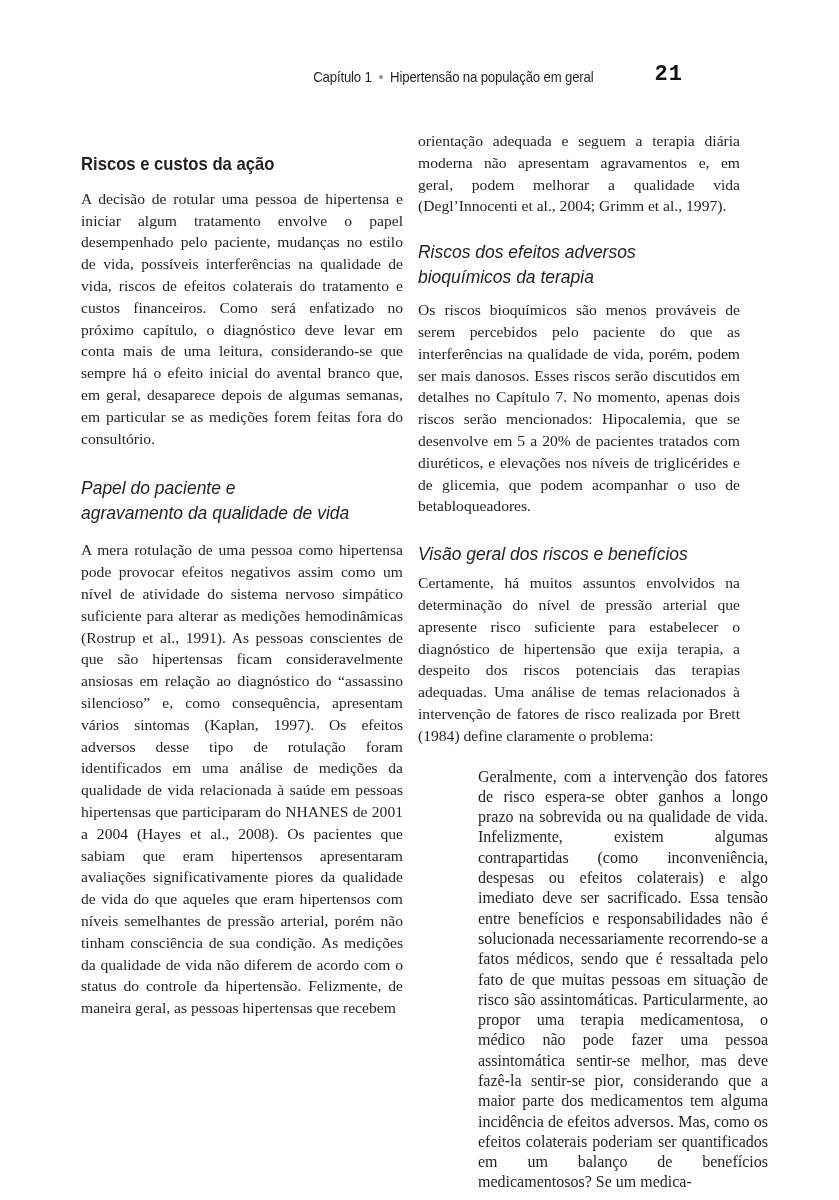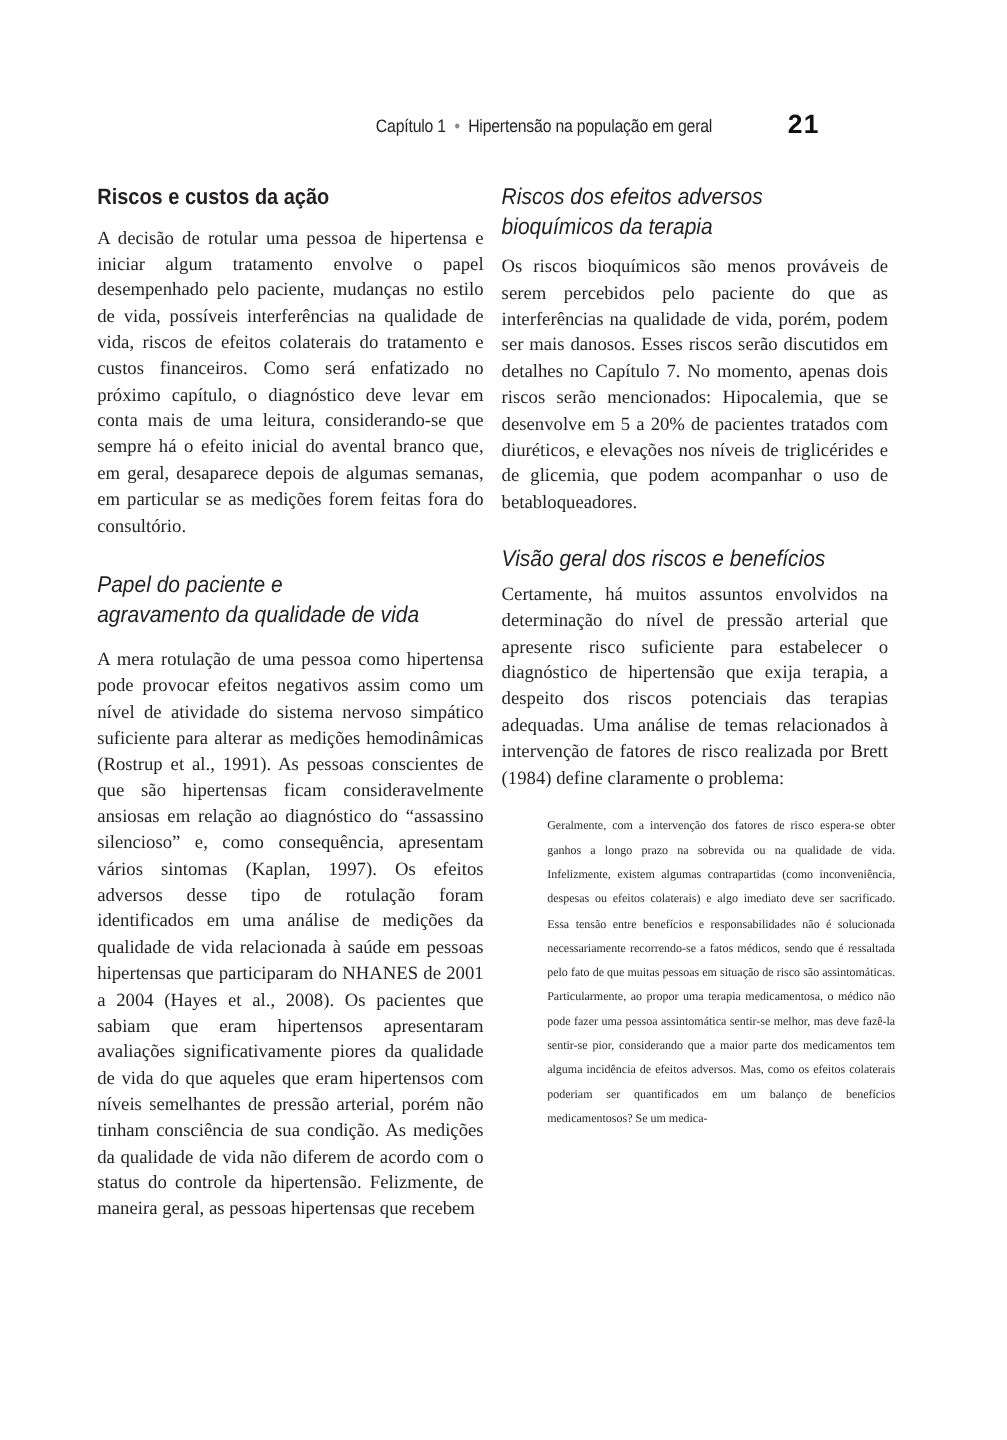--- a/index.html
+++ b/index.html
@@ -1,28 +1,28 @@
 <!DOCTYPE html>
 <html><head>
   <meta charset="utf-8">
   <style>
     html, body { margin: 0; padding: 0; background: #ffffff; }
     body { width: 839px; height: 1200px; position: relative; overflow: hidden; color: #231f20; }
-    .header { position: absolute; top: 93px; left: 0; width: 773px; height: 28px; text-align: center; }
+    .header { position: absolute; top: 64px; left: 0; width: 773px; height: 28px; text-align: center; }
     .running-head { position: absolute; right: 180px; top: 4px; font-family: "Liberation Sans", sans-serif; font-size: 15px; letter-spacing: -0.2px; transform: scaleX(0.88); transform-origin: right center; white-space: nowrap; color: #231f20; }
     .running-head .bullet { color: #8a8a8a; padding: 0 4px; }
-    .page-number { position: absolute; right: 90px; top: -2px; font-family: Liberation Sans, sans-serif; font-weight: bold; font-size: 22px; color: #111; letter-spacing: 1px; }
+    .page-number { position: absolute; right: 90px; top: -2px; font-family: Liberation Mono, monospace; font-weight: bold; font-size: 22px; color: #111; letter-spacing: 1px; }
     .col { position: absolute; top: 130px; width: 322px; font-family: "Liberation Serif", serif; font-size: 15.6px; line-height: 21.8px; text-align: justify; color: #231f20; }
     .col-left { left: 81px; }
     .col-right { left: 418px; }
     p { margin: 0; hyphens: auto; }
     h2 { font-family: "Liberation Sans", sans-serif; margin: 0; color: #231f20; }
     h2.bold { font-weight: bold; font-size: 18.5px; transform: scaleX(0.9); transform-origin: left center; white-space: nowrap; }
     h2.ital { font-weight: normal; font-style: italic; font-size: 19px; line-height: 25px; transform: scaleX(0.92); transform-origin: left center; white-space: nowrap; }
-    .quote { margin-left: 38px; width: 290px; font-size: 10px; line-height: 20.3px; }
+    .quote { margin-left: 60px; width: 290px; font-size: 16px; line-height: 20.3px; }
     .em { }
   </style>
 </head>
 <body>
 
 <div class="header">
   <div class="running-head">
     <span>Capítulo 1</span>
     <span class="bullet">•</span>
     <span>Hipertensão na população em geral</span>
@@ -34,20 +34,21 @@
 
   <h2 class="bold" style="margin-top:23px; margin-bottom:13px;">Riscos e custos da ação</h2>
   <p>A decisão de rotular uma pessoa de hipertensa e iniciar algum tratamento envolve o papel desempenhado pelo paciente, mudanças no estilo de vida, possíveis interferências na qualidade de vida, riscos de efeitos colaterais do tratamento e custos financeiros. Como será enfatizado no próximo capítulo, o diagnóstico deve levar em conta mais de uma leitura, considerando-se que sempre há o efeito inicial do avental branco que, em geral, desaparece depois de algumas semanas, em particular se as medições forem feitas fora do consultório.</p>
 
   <h2 class="ital" style="margin-top:26px;">Papel do paciente e</h2>
   <h2 class="ital" style="margin-bottom:14px;">agravamento da qualidade de vida</h2>
   <p><span>A mera rotulação de uma pessoa como hipertensa pode provocar efeitos negativos assim como um nível de atividade do sistema nervoso simpático suficiente para alterar as medições hemodinâmicas (Rostrup et al., 1991). As pessoas conscientes de que são hipertensas ficam consideravelmente ansiosas em relação ao diagnóstico do “assassino silencioso” e, como consequência, apresentam vários sintomas (Kaplan, 1997). Os efeitos adversos desse tipo de rotulação foram identificados em uma análise de medições da qualidade de vida relacionada à saúde em pessoas hipertensas que participaram do NHANES de 2001 a 2004 (Hayes et al., 2008). Os pacientes que sabiam que eram hipertensos apresentaram avaliações significativamente piores da qualidade de vida do que aqueles que eram hipertensos com níveis semelhantes de pressão arterial, porém não tinham consciência de sua condição. As medições da qualidade de vida não diferem de acordo com o </span><span class="em">status</span><span> do controle da hipertensão. Felizmente, de maneira geral, as pessoas hipertensas que recebem</span></p>
 </div>
 
 <div class="col col-right">
+  <p>orientação adequada e seguem a terapia diária moderna não apresentam agravamentos e, em geral, podem melhorar a qualidade vida (Degl’Innocenti et al., 2004; Grimm et al., 1997).</p>
 
   <h2 class="ital" style="margin-top:22px;">Riscos dos efeitos adversos</h2>
   <h2 class="ital" style="margin-bottom:10px;">bioquímicos da terapia</h2>
   <p>Os riscos bioquímicos são menos prováveis de serem percebidos pelo paciente do que as interferências na qualidade de vida, porém, podem ser mais danosos. Esses riscos serão discutidos em detalhes no Capítulo 7. No momento, apenas dois riscos serão mencionados: Hipocalemia, que se desenvolve em 5 a 20% de pacientes tratados com diuréticos, e elevações nos níveis de triglicérides e de glicemia, que podem acompanhar o uso de betabloqueadores.</p>
 
   <h2 class="ital" style="margin-top:24px; margin-bottom:6px;">Visão geral dos riscos e benefícios</h2>
   <p>Certamente, há muitos assuntos envolvidos na determinação do nível de pressão arterial que apresente risco suficiente para estabelecer o diagnóstico de hipertensão que exija terapia, a despeito dos riscos potenciais das terapias adequadas. Uma análise de temas relacionados à intervenção de fatores de risco realizada por Brett (1984) define claramente o problema:</p>
 
   <p class="quote" style="margin-top:20px;">Geralmente, com a intervenção dos fatores de risco espera-se obter ganhos a longo prazo na sobrevida ou na qualidade de vida. Infelizmente, existem algumas contrapartidas (como inconveniência, despesas ou efeitos colaterais) e algo imediato deve ser sacrificado. Essa tensão entre benefícios e responsabilidades não é solucionada necessariamente recorrendo-se a fatos médicos, sendo que é ressaltada pelo fato de que muitas pessoas em situação de risco são assintomáticas. Particularmente, ao propor uma terapia medicamentosa, o médico não pode fazer uma pessoa assintomática sentir-se melhor, mas deve fazê-la sentir-se pior, considerando que a maior parte dos medicamentos tem alguma incidência de efeitos adversos. Mas, como os efeitos colaterais poderiam ser quantificados em um balanço de benefícios medicamentosos? Se um medica-</p>
 </div>

